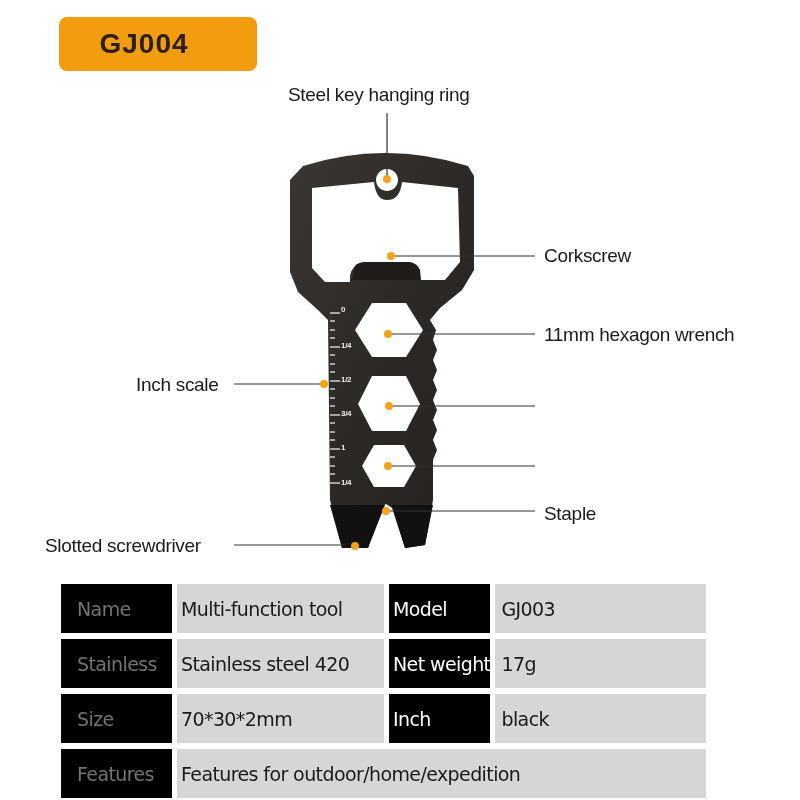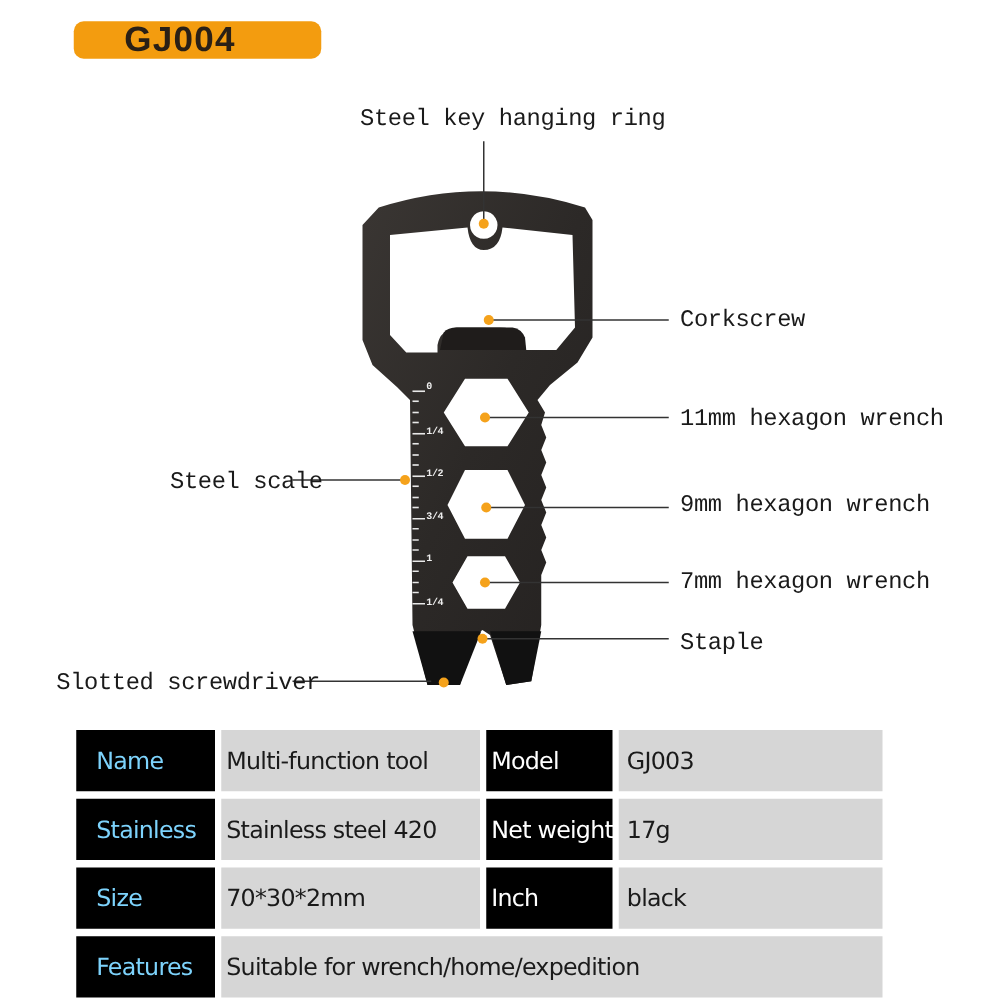--- a/index.html
+++ b/index.html
@@ -1,29 +1,29 @@
 <!DOCTYPE html>
 <html><head>
 <meta charset="utf-8">
 <style>
   html, body { margin:0; padding:0; background:#ffffff; }
   body { width:800px; height:800px; position:relative; overflow:hidden;
          font-family:"Liberation Sans", "DejaVu Sans", sans-serif; }
-  .badge { position:absolute; left:59px; top:17px; width:198px; height:30px;
+  .badge { position:absolute; left:59px; top:17px; width:198px; height:54px;
            background:#f39c0f; border-radius:8px; display:flex; align-items:center; justify-content:center; }
   .badge span { font-family:"Liberation Sans", sans-serif; font-weight:bold; font-size:28px;
                 color:#2a2016; letter-spacing:1px; margin-left:-28px; }
   .diagram { position:absolute; left:0; top:0; width:800px; height:570px; }
-  .label { position:absolute; font-family:Liberation Mono, monospace; font-size:19px; color:#1a1a1a;
+  .label { position:absolute; font-family:Liberation Sans, sans-serif; font-size:19px; color:#1a1a1a;
            white-space:nowrap; line-height:22px; letter-spacing:-0.3px; }
   table.specs { position:absolute; left:61px; top:578px; border-collapse:separate; border-spacing:5px 6px;
                 margin-left:-5px; }
   table.specs td { height:49px; padding:0 0 0 16px; font-family:"DejaVu Sans", sans-serif; font-size:19px;
                    letter-spacing:-0.6px; white-space:nowrap; }
-  td.th { background:#000000; color:#7dd3fc; width:95px;margin-left:27px; }
+  td.th { background:#000000; color:#737373; width:95px;margin-left:27px; }
   td.th2 { background:#000000; color:#ffffff; width:96px; padding-left:4px !important; }
   td.val { background:#d6d6d6; color:#1a1a1a; }
   td.val1 { width:203px; padding-left:4px !important; }
   td.val2 { width:205px; padding-left:6px !important; }
 </style>
 </head>
 <body>
 
 <div class="badge">
   <span>GJ004</span>
@@ -109,23 +109,21 @@
   <div class="label" style="left:341px;top:341px;font-size:8px;color:#eee;font-weight:bold;line-height:10px;">1/4</div>
   <div class="label" style="left:341px;top:375px;font-size:8px;color:#eee;font-weight:bold;line-height:10px;">1/2</div>
   <div class="label" style="left:341px;top:409px;font-size:8px;color:#eee;font-weight:bold;line-height:10px;">3/4</div>
   <div class="label" style="left:341px;top:443px;font-size:8px;color:#eee;font-weight:bold;line-height:10px;">1</div>
   <div class="label" style="left:341px;top:478px;font-size:8px;color:#eee;font-weight:bold;line-height:10px;">1/4</div>
 
   
   <div class="label" style="left:288px;top:84px;">Steel key hanging ring</div>
   <div class="label" style="left:544px;top:245px;">Corkscrew</div>
   <div class="label" style="left:544px;top:324px;">11mm hexagon wrench</div>
-  <div class="label" style="left:136px;top:374px;">Steel scale</div>
-  <div class="label" style="left:544px;top:393px;">9mm hexagon wrench</div>
-  <div class="label" style="left:544px;top:454px;">7mm hexagon wrench</div>
+  <div class="label" style="left:136px;top:374px;">Inch scale</div>
   <div class="label" style="left:544px;top:503px;">Staple</div>
   <div class="label" style="left:45px;top:535px;text-align:center;">Slotted screwdriver</div>
 </div>
 
 <table class="specs">
   <tbody>
       <tr>
     <td class="th">Name</td>
     <td class="val val1">Multi-function tool</td>
     <td class="th2">Model</td>
@@ -138,16 +136,16 @@
     <td class="val val2">17g</td>
   </tr>
   <tr>
     <td class="th">Size</td>
     <td class="val val1">70*30*2mm</td>
     <td class="th2">Inch</td>
     <td class="val val2">black</td>
   </tr>
   <tr>
     <td class="th">Features</td>
-    <td class="val" colspan="3" style="padding-left:4px;">Suitable for wrench/home/expedition</td>
+    <td class="val" colspan="3" style="padding-left:4px;">Features for outdoor/home/expedition</td>
   </tr>
 </tbody>
   </table>
 
 </body></html>

